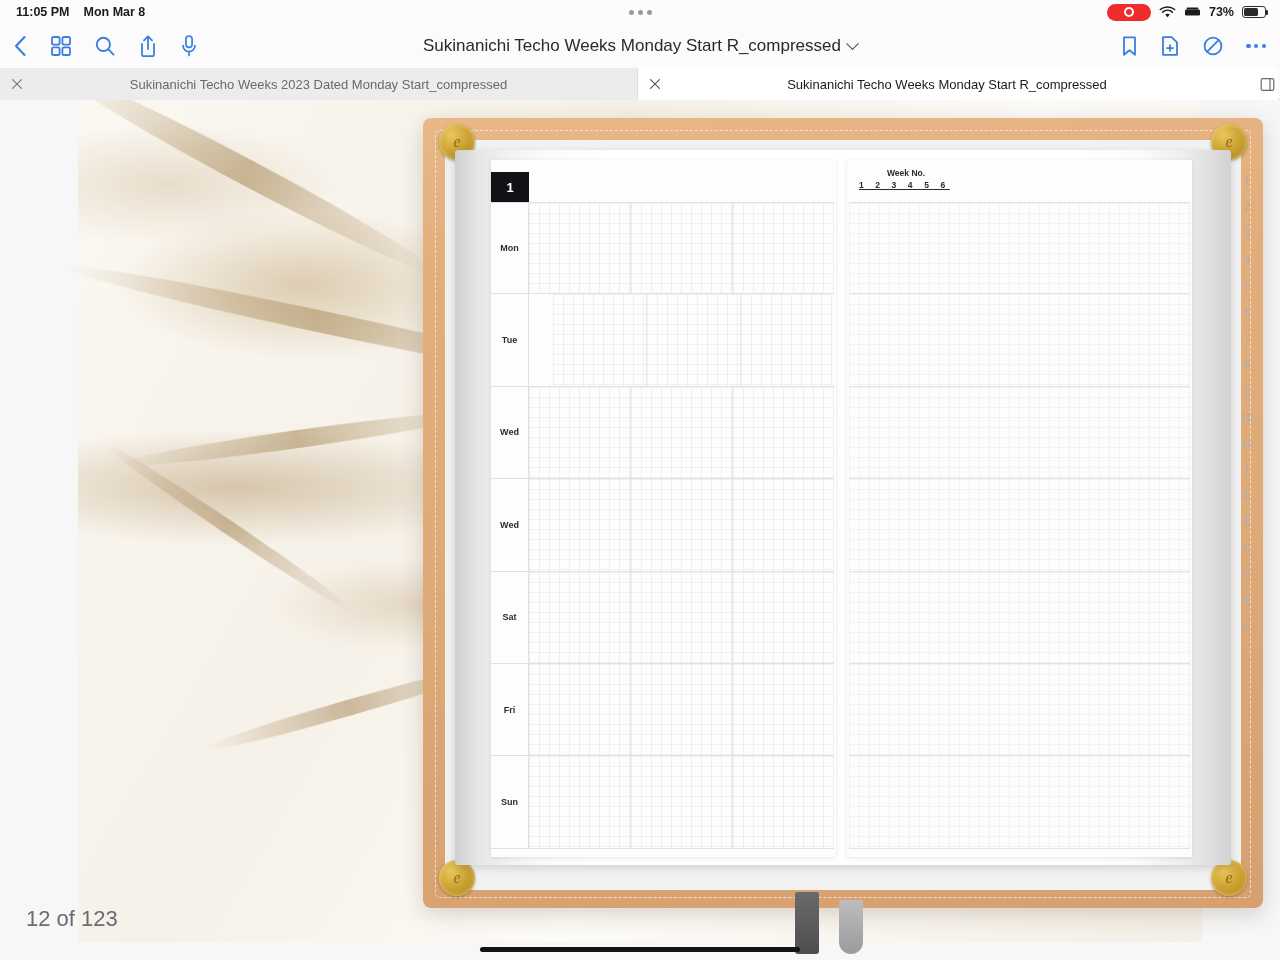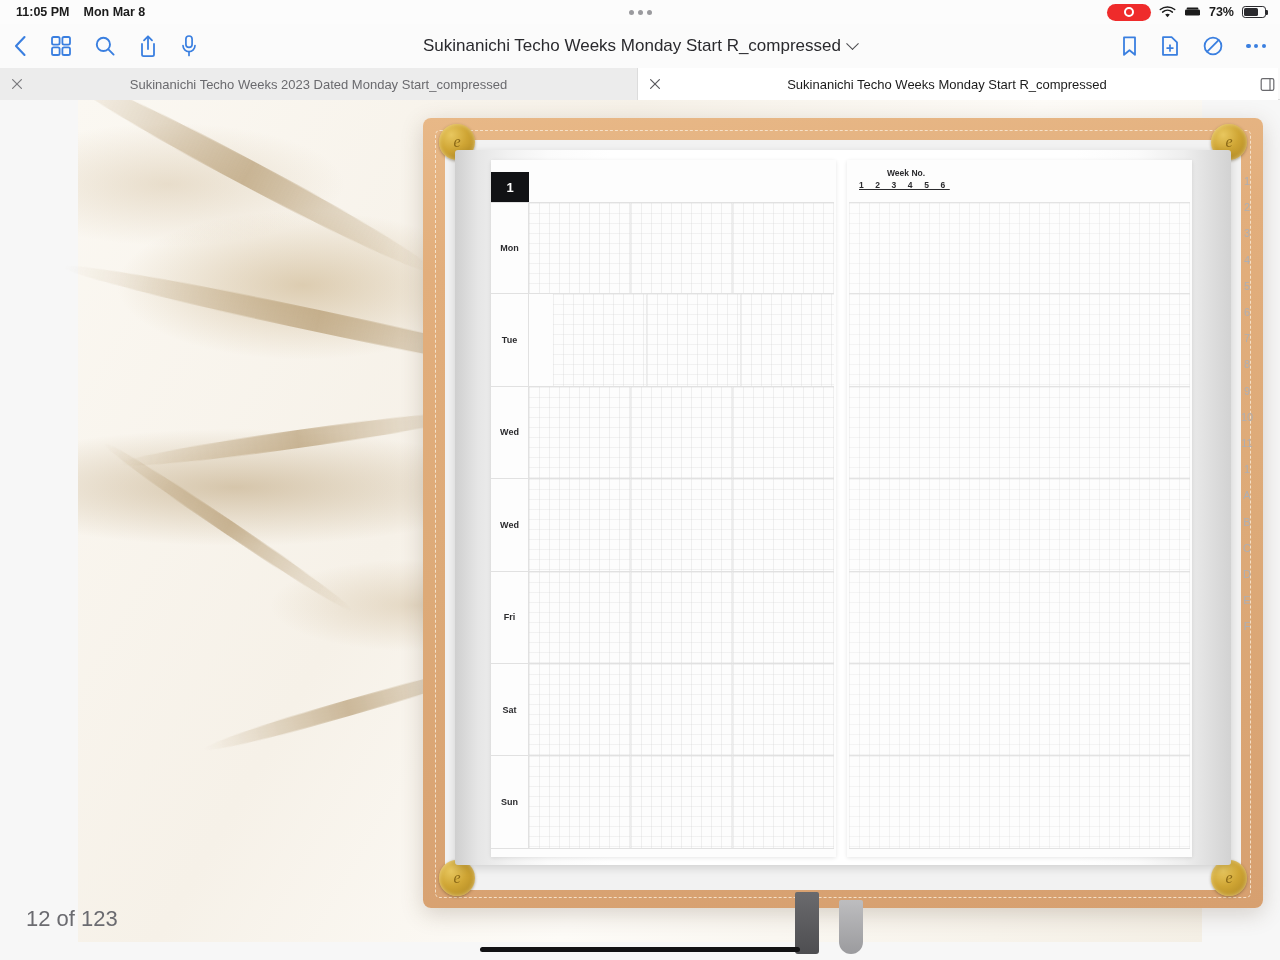--- a/index.html
+++ b/index.html
@@ -401,29 +401,29 @@
                 </div>
                 <div class="dayrow" style="height:14.28%;">
                   <div class="daylabel">Wed</div>
                   <div class="daycols">
                       <div class="daycol"></div>
                       <div class="daycol"></div>
                       <div class="daycol"></div>
                     </div>
                 </div>
                 <div class="dayrow" style="height:14.28%;">
+                  <div class="daylabel">Sat</div>
+                  <div class="daycols">
+                      <div class="daycol"></div>
+                      <div class="daycol"></div>
+                      <div class="daycol"></div>
+                    </div>
+                </div>
+                <div class="dayrow" style="height:14.28%;">
                   <div class="daylabel">Fri</div>
-                  <div class="daycols">
-                      <div class="daycol"></div>
-                      <div class="daycol"></div>
-                      <div class="daycol"></div>
-                    </div>
-                </div>
-                <div class="dayrow" style="height:14.28%;">
-                  <div class="daylabel">Sat</div>
                   <div class="daycols">
                       <div class="daycol"></div>
                       <div class="daycol"></div>
                       <div class="daycol"></div>
                     </div>
                 </div>
                 <div class="dayrow" style="height:14.28%;">
                   <div class="daylabel">Sun</div>
                   <div class="daycols">
                       <div class="daycol"></div>

